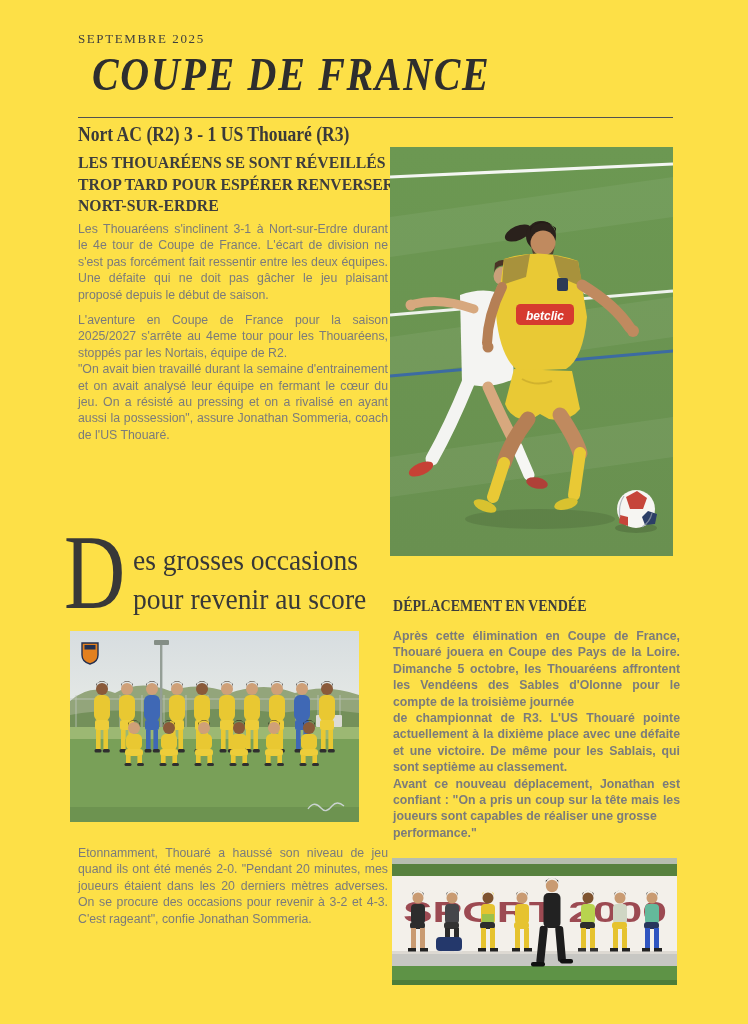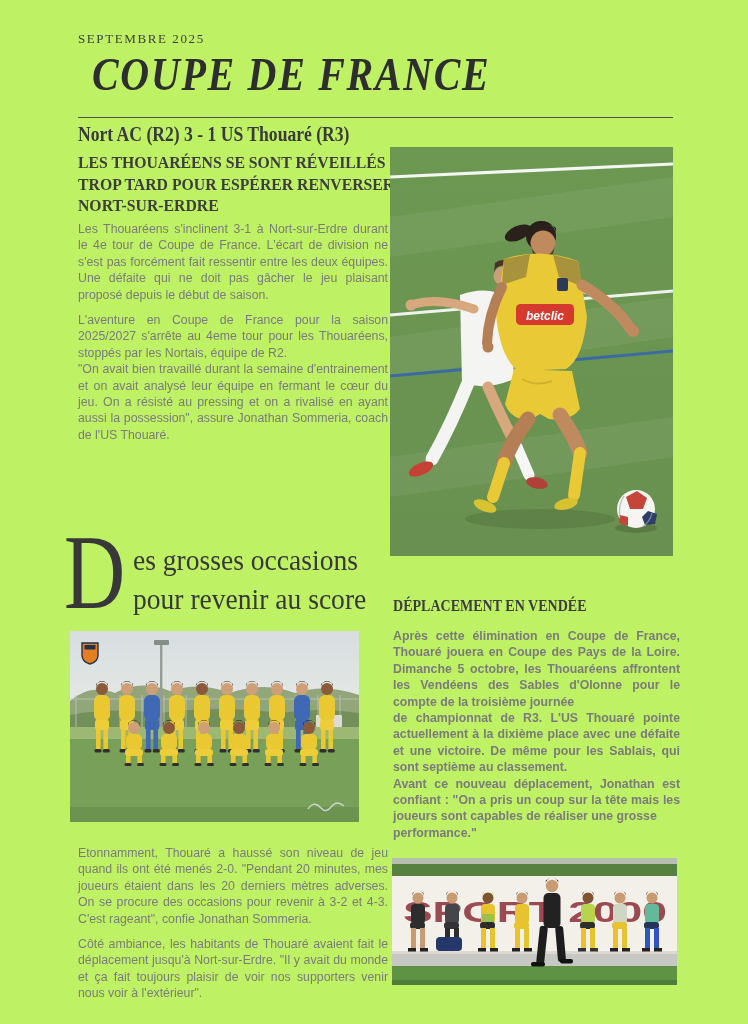--- a/index.html
+++ b/index.html
@@ -1,16 +1,16 @@
 <!DOCTYPE html>
 <html><head>
 <meta charset="utf-8">
 <style>
   html,body{margin:0;padding:0;background:#ffffff;}
-  .page{position:relative;width:748px;height:1024px;background:#bef264;overflow:hidden;
+  .page{position:relative;width:748px;height:1024px;background:#fde047;overflow:hidden;
         font-family:"Liberation Sans",sans-serif;}
   .cond{transform-origin:0 0;white-space:nowrap;}
 
   .issue-date{position:absolute;left:78px;top:31px;font-family:"Liberation Serif",serif;
       font-size:13px;letter-spacing:1.6px;color:#3f3f3f;}
   .credits{position:absolute;right:70px;top:30px;text-align:right;
       font-family:"Liberation Serif",serif;font-size:15px;line-height:21px;color:#474747;}
   .main-title{position:absolute;left:92px;top:48px;font-family:"Liberation Serif",serif;
       font-style:italic;font-weight:700;font-size:47px;line-height:52px;letter-spacing:2px;
       color:#2e2e2e;transform:scaleX(.85);}
@@ -252,21 +252,20 @@
       <g transform="translate(12,10)">
         <path d="M0 2 h16 v12 q0 7 -8 9 q-8 -2 -8 -9 Z" fill="#e2801f" stroke="#233050" stroke-width="1.4"></path>
         <rect x="2.5" y="4" width="11" height="4.5" fill="#233050"></rect>
       </g>
       <path d="M238 178 q6 -9 13 -1 q5 6 11 -2 q5 -6 12 0" stroke="#d3d8de" stroke-width="1.3" fill="none" opacity=".9"></path>
     </svg>
   </div>
 
   <div class="body-col" id="lower-paras">
     <p>Etonnamment, Thouaré a haussé son niveau de jeu quand ils ont été menés 2-0. "Pendant 20 minutes, mes joueurs étaient dans les 20 derniers mètres adverses. On se procure des occasions pour revenir à 3-2 et 4-3. C'est rageant", confie Jonathan Sommeria.</p>
-    <p>Côté ambiance, les habitants de Thouaré avaient fait le déplacement jusqu'à Nort-sur-Erdre. "Il y avait du monde et ça fait toujours plaisir de voir nos supporters venir nous voir à l'extérieur".</p>
   </div>
 
   <div class="photo" id="bench-photo">
     <svg width="285" height="127" viewBox="0 0 285 127">
       <rect width="285" height="7" fill="#b6beb0"></rect>
       <rect y="6" width="285" height="12" fill="#57813f"></rect>
       <rect y="18" width="285" height="78" fill="#f3f0ea"></rect>
       <text x="143" y="64" text-anchor="middle" font-family="Liberation Sans, sans-serif" font-size="30" font-weight="700" fill="#9c4a52" textLength="264" lengthAdjust="spacingAndGlyphs">SPORT 2000</text>
       <rect y="93" width="285" height="3" fill="#ddd9d2"></rect>
       <rect y="96" width="285" height="12" fill="#c7c7c3"></rect>

